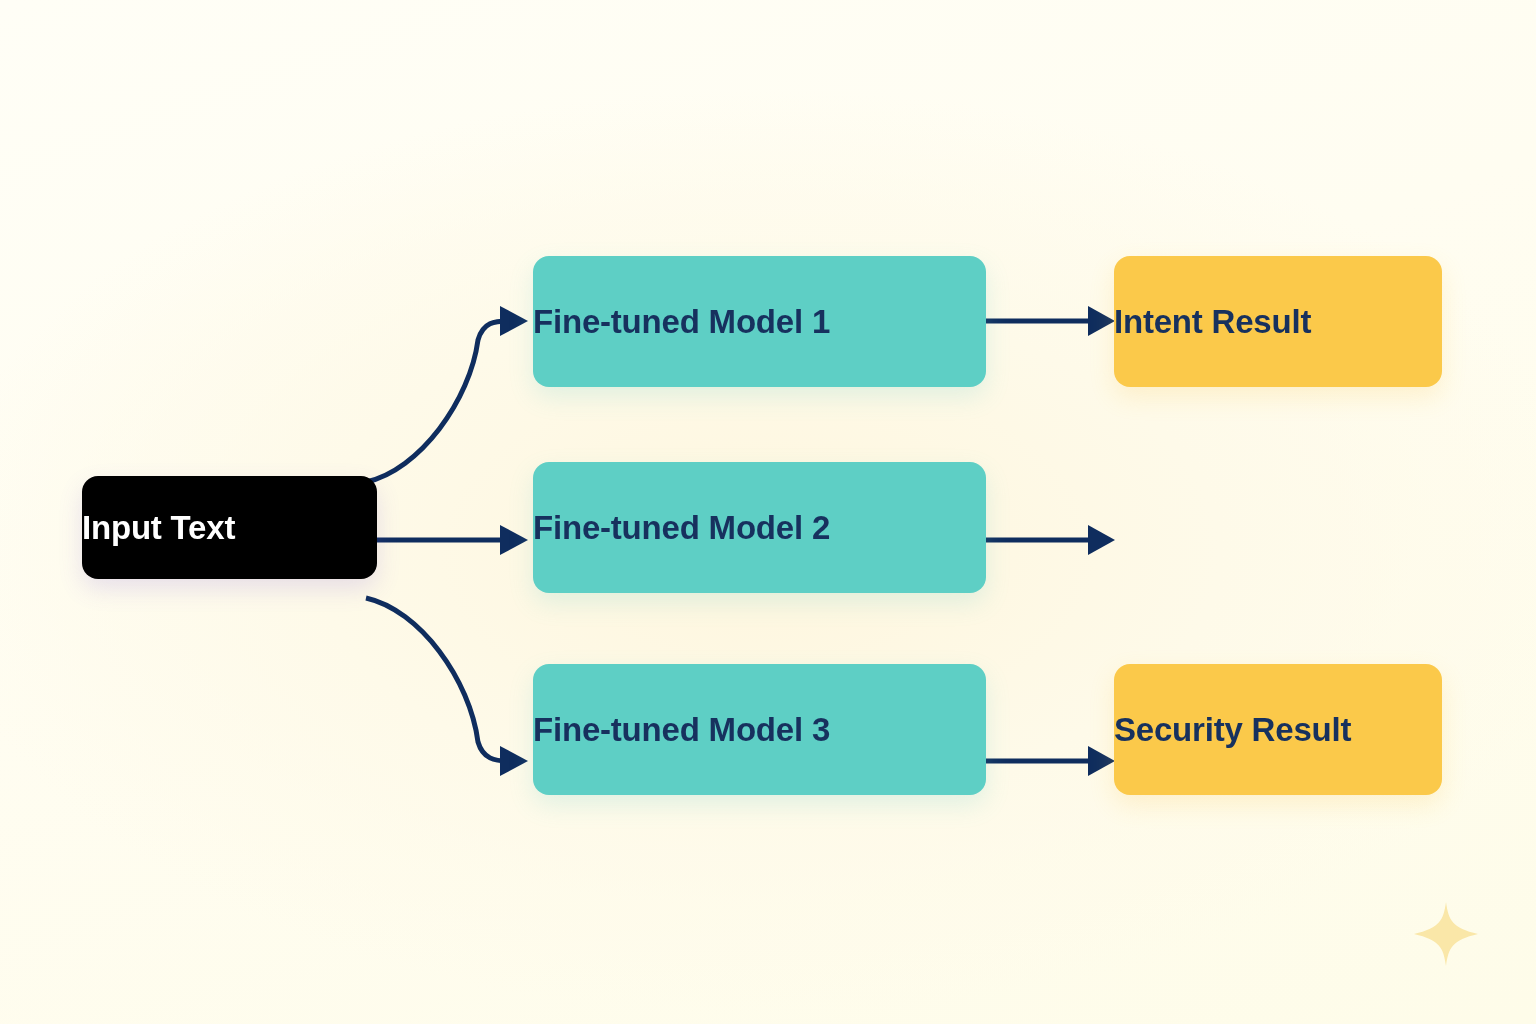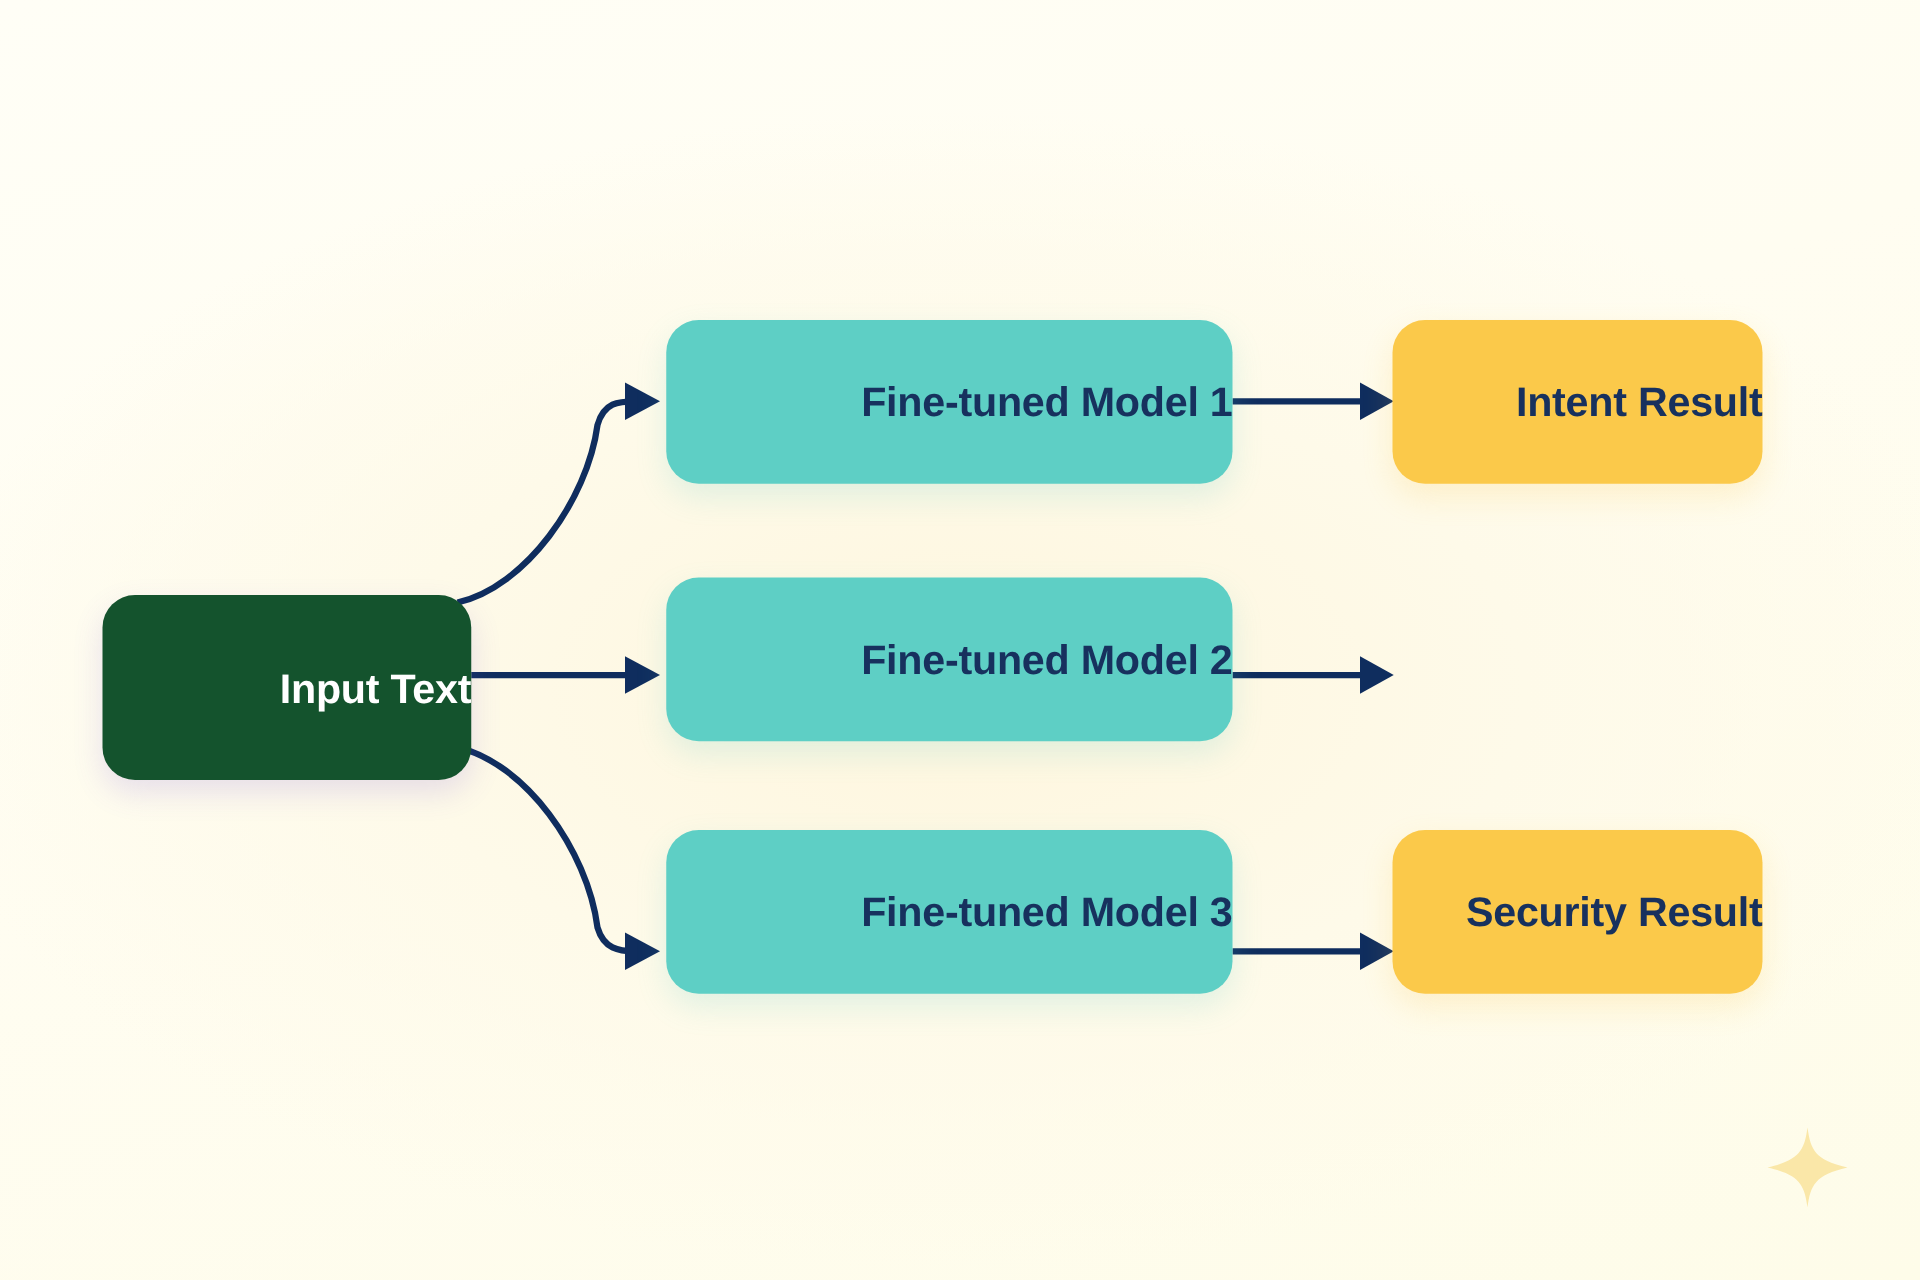--- a/index.html
+++ b/index.html
@@ -28,56 +28,56 @@
     background:
       radial-gradient(ellipse 70% 58% at 50% 54%, #fef6de 0%, #fefae9 42%, rgba(255,253,242,0) 78%),
       linear-gradient(160deg, #fffef6 0%, #fffdf1 45%, #fefce9 100%);
     pointer-events: none;
   }
 
   .node {
     position: absolute;
     display: flex;
     align-items: center;
-    justify-content: flex-end;
+    justify-content: flex-start;
     box-sizing: border-box;
-    border-radius: 26px;
+    border-radius: 16px;
     text-align: center;
     letter-spacing: -0.2px;
   }
 
   .node-label {
     font-weight: bold;
     font-size: 33px;
     line-height: 1;
     white-space: nowrap;
   }
 
   .node.input {
     left: 82px;
     top: 476px;
     width: 295px;
-    height: 148px;
-    background: #14532d;
+    height: 103px;
+    background: #000000;
     box-shadow: 0 10px 24px rgba(111, 81, 217, 0.16);
   }
   .node.input .node-label { color: #ffffff; }
 
   .node.model {
     left: 533px;
     width: 453px;
     height: 131px;
     background: #5ecfc5;
     box-shadow: 0 10px 24px rgba(94, 207, 197, 0.18);
   }
   .node.model .node-label { color: #17315e; }
 
   .node.result {
     left: 1114px;
-    width: 296px;
+    width: 328px;
     height: 131px;
     background: #fbc94a;
     box-shadow: 0 10px 24px rgba(251, 201, 74, 0.20);
   }
   .node.result .node-label { color: #17315e; }
 
   .row1 { top: 256px; }
   .row2 { top: 462px; }
   .row3 { top: 664px; }
 

